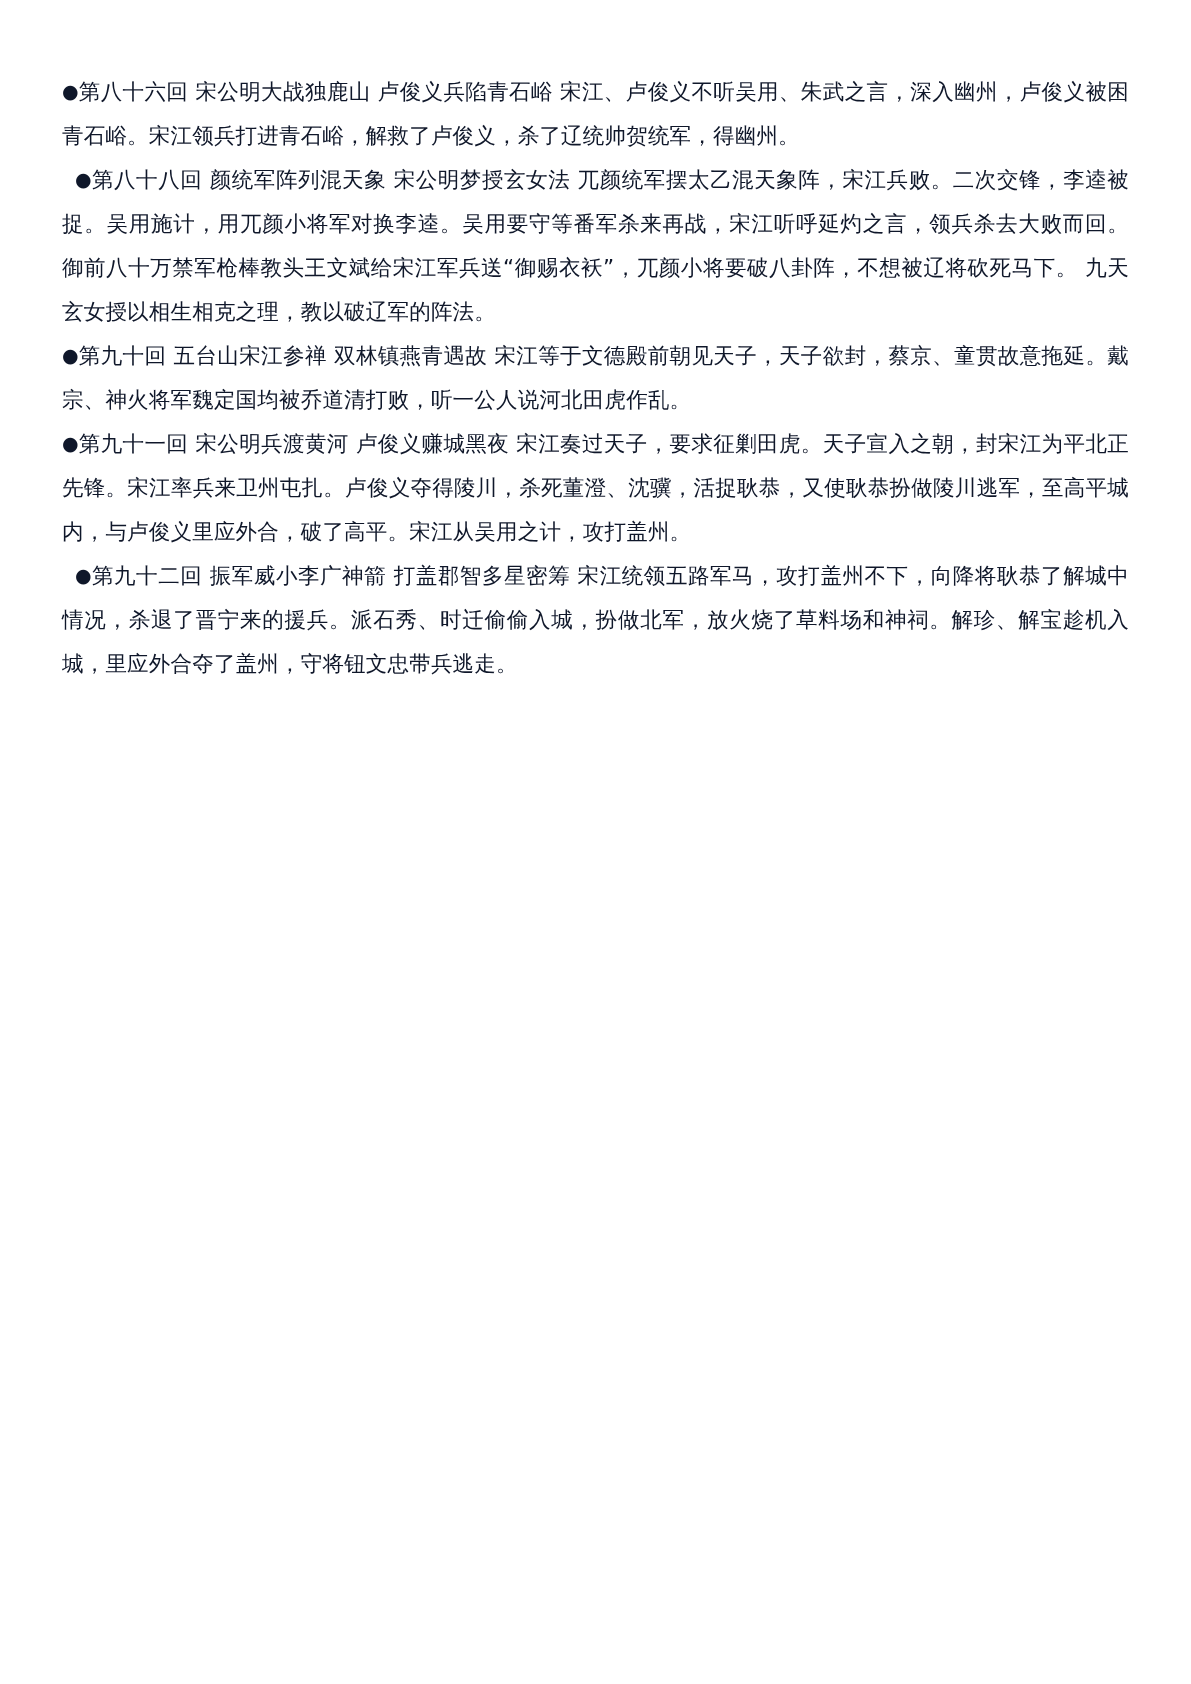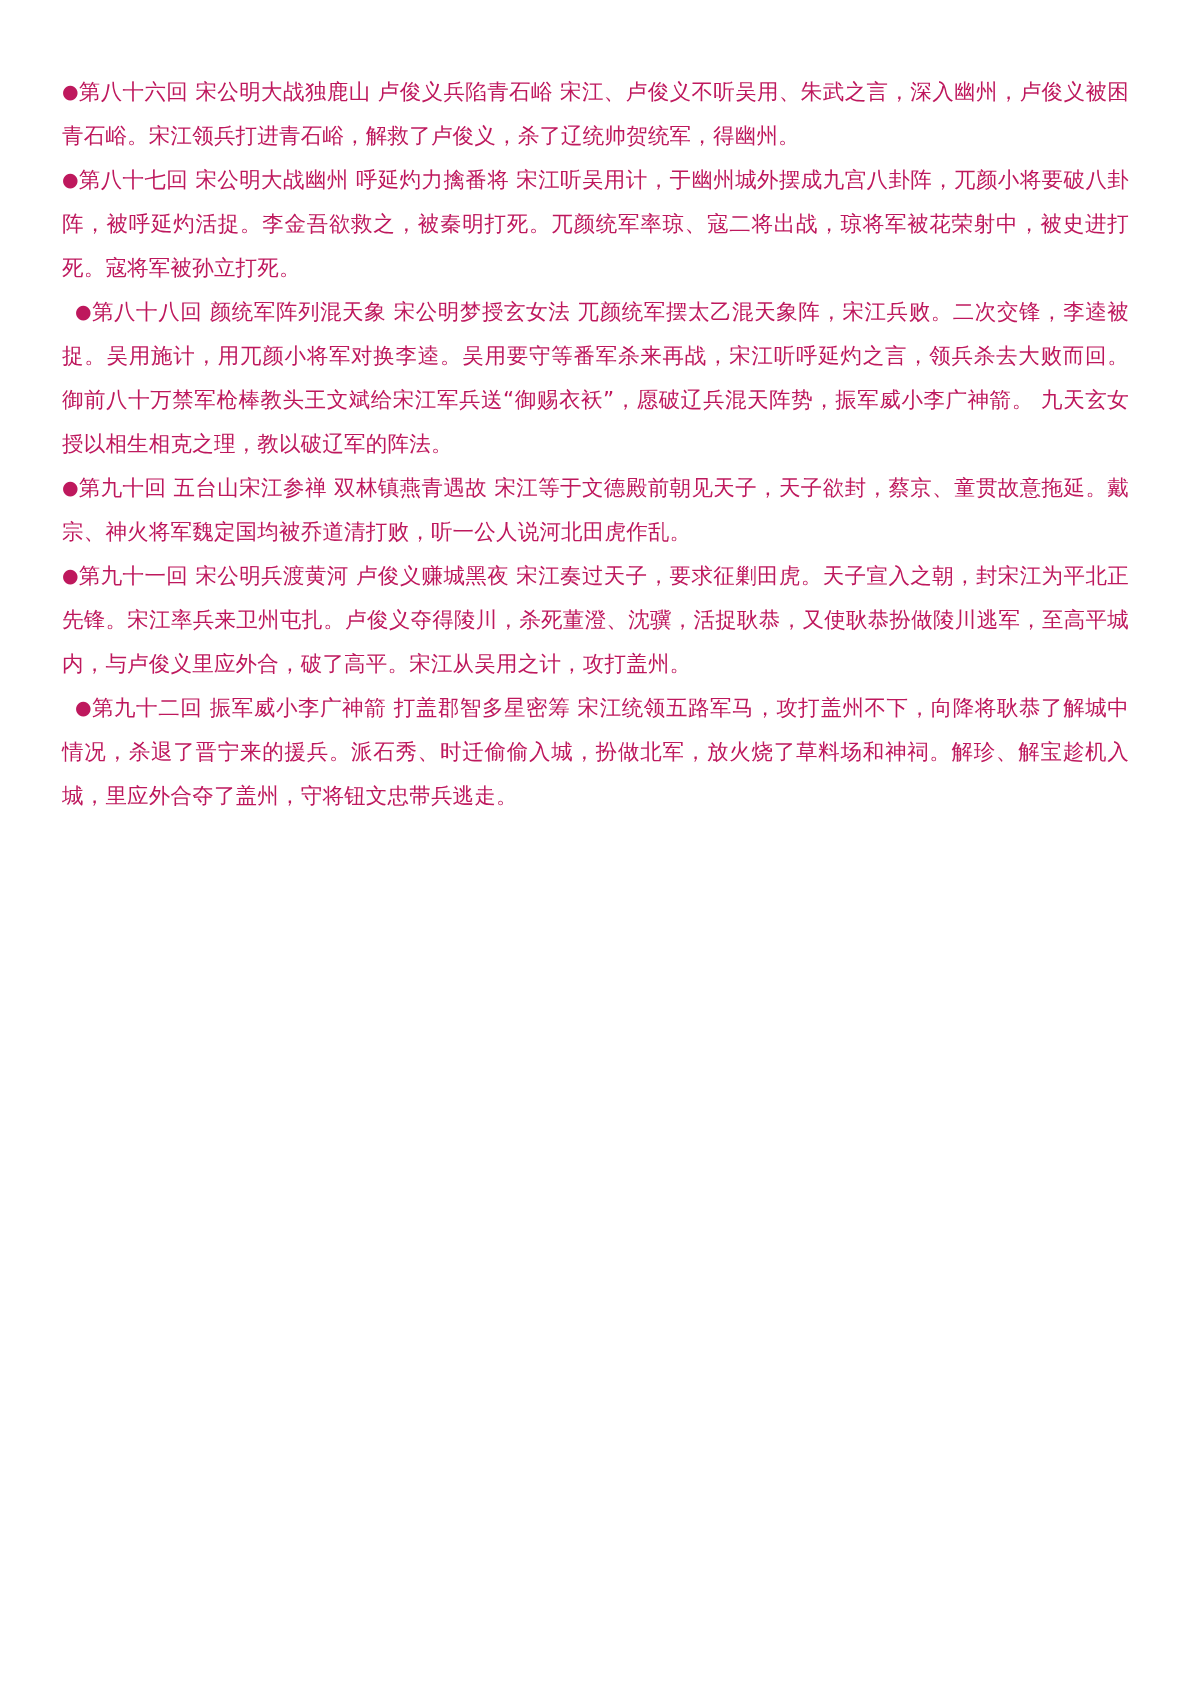--- a/index.html
+++ b/index.html
@@ -20,21 +20,21 @@
     position: relative;
     overflow: hidden;
   }
   .doc-body {
     width: 100%;
   }
   p.para {
     margin: 0 0 0 0;
     font-size: 21.5px;
     line-height: 44px;
-    color: #be185d;
+    color: #0f172a;
     text-align: justify;
     text-justify: inter-character;
     letter-spacing: 0.2px;
     word-break: break-all;
   }
   p.para.indent {
     text-indent: 13px;
   }
   .bullet {
     font-size: 19px;
@@ -44,23 +44,22 @@
   }
 </style>
 </head>
 <body>
 
 <div class="page">
   <div class="doc-body">
 
     <p class="para"><span class="bullet">●</span><span>第八十六回 宋公明大战独鹿山 卢俊义兵陷青石峪 宋江、卢俊义不听吴用、朱武之言，深入幽州，卢俊义被困青石峪。宋江领兵打进青石峪，解救了卢俊义，杀了辽统帅贺统军，得幽州。</span></p>
 
-    <p class="para"><span class="bullet">●</span><span>第八十七回 宋公明大战幽州 呼延灼力擒番将 宋江听吴用计，于幽州城外摆成九宫八卦阵，兀颜小将要破八卦阵，被呼延灼活捉。李金吾欲救之，被秦明打死。兀颜统军率琼、寇二将出战，琼将军被花荣射中，被史进打死。寇将军被孙立打死。</span></p>
 
-    <p class="para indent"><span class="bullet">●</span><span>第八十八回 颜统军阵列混天象 宋公明梦授玄女法 兀颜统军摆太乙混天象阵，宋江兵败。二次交锋，李逵被捉。吴用施计，用兀颜小将军对换李逵。吴用要守等番军杀来再战，宋江听呼延灼之言，领兵杀去大败而回。 御前八十万禁军枪棒教头王文斌给宋江军兵送“御赐衣袄”，愿破辽兵混天阵势，振军威小李广神箭。 九天玄女授以相生相克之理，教以破辽军的阵法。</span></p>
+    <p class="para indent"><span class="bullet">●</span><span>第八十八回 颜统军阵列混天象 宋公明梦授玄女法 兀颜统军摆太乙混天象阵，宋江兵败。二次交锋，李逵被捉。吴用施计，用兀颜小将军对换李逵。吴用要守等番军杀来再战，宋江听呼延灼之言，领兵杀去大败而回。 御前八十万禁军枪棒教头王文斌给宋江军兵送“御赐衣袄”，兀颜小将要破八卦阵，不想被辽将砍死马下。 九天玄女授以相生相克之理，教以破辽军的阵法。</span></p>
 
 
     <p class="para"><span class="bullet">●</span><span>第九十回 五台山宋江参禅 双林镇燕青遇故 宋江等于文德殿前朝见天子，天子欲封，蔡京、童贯故意拖延。戴宗、神火将军魏定国均被乔道清打败，听一公人说河北田虎作乱。</span></p>
 
     <p class="para"><span class="bullet">●</span><span>第九十一回 宋公明兵渡黄河 卢俊义赚城黑夜 宋江奏过天子，要求征剿田虎。天子宣入之朝，封宋江为平北正先锋。宋江率兵来卫州屯扎。卢俊义夺得陵川，杀死董澄、沈骥，活捉耿恭，又使耿恭扮做陵川逃军，至高平城内，与卢俊义里应外合，破了高平。宋江从吴用之计，攻打盖州。</span></p>
 
     <p class="para indent"><span class="bullet">●</span><span>第九十二回 振军威小李广神箭 打盖郡智多星密筹 宋江统领五路军马，攻打盖州不下，向降将耿恭了解城中情况，杀退了晋宁来的援兵。派石秀、时迁偷偷入城，扮做北军，放火烧了草料场和神祠。解珍、解宝趁机入城，里应外合夺了盖州，守将钮文忠带兵逃走。</span></p>
 
 
 

